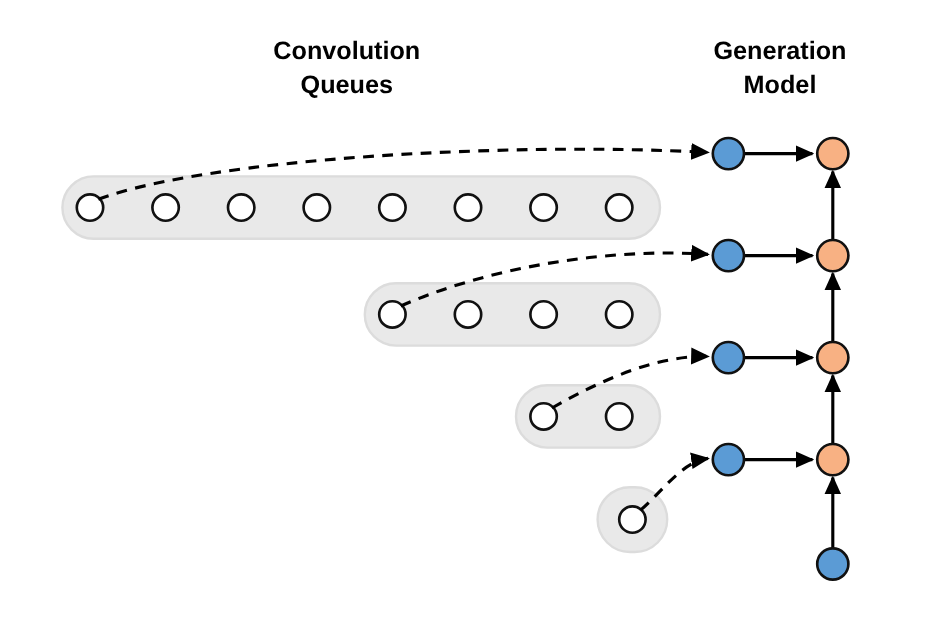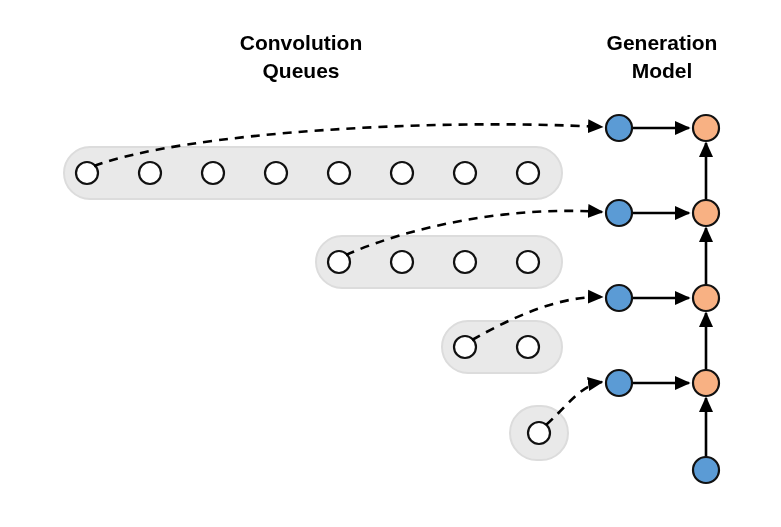--- a/index.html
+++ b/index.html
@@ -9,21 +9,21 @@
   }
   body {
     width: 781px;
     height: 527px;
     font-family: "Liberation Sans", sans-serif;
     overflow: hidden;
     position: relative;
   }
   #diagram-root {
     position: absolute;
-    left: 16px;
+    left: 4px;
     top: 0;
     width: 624px;
     height: 527px;
   }
   svg {
     display: block;
   }
   .col-title {
     font-family: "Liberation Sans", sans-serif;
     font-weight: bold;

